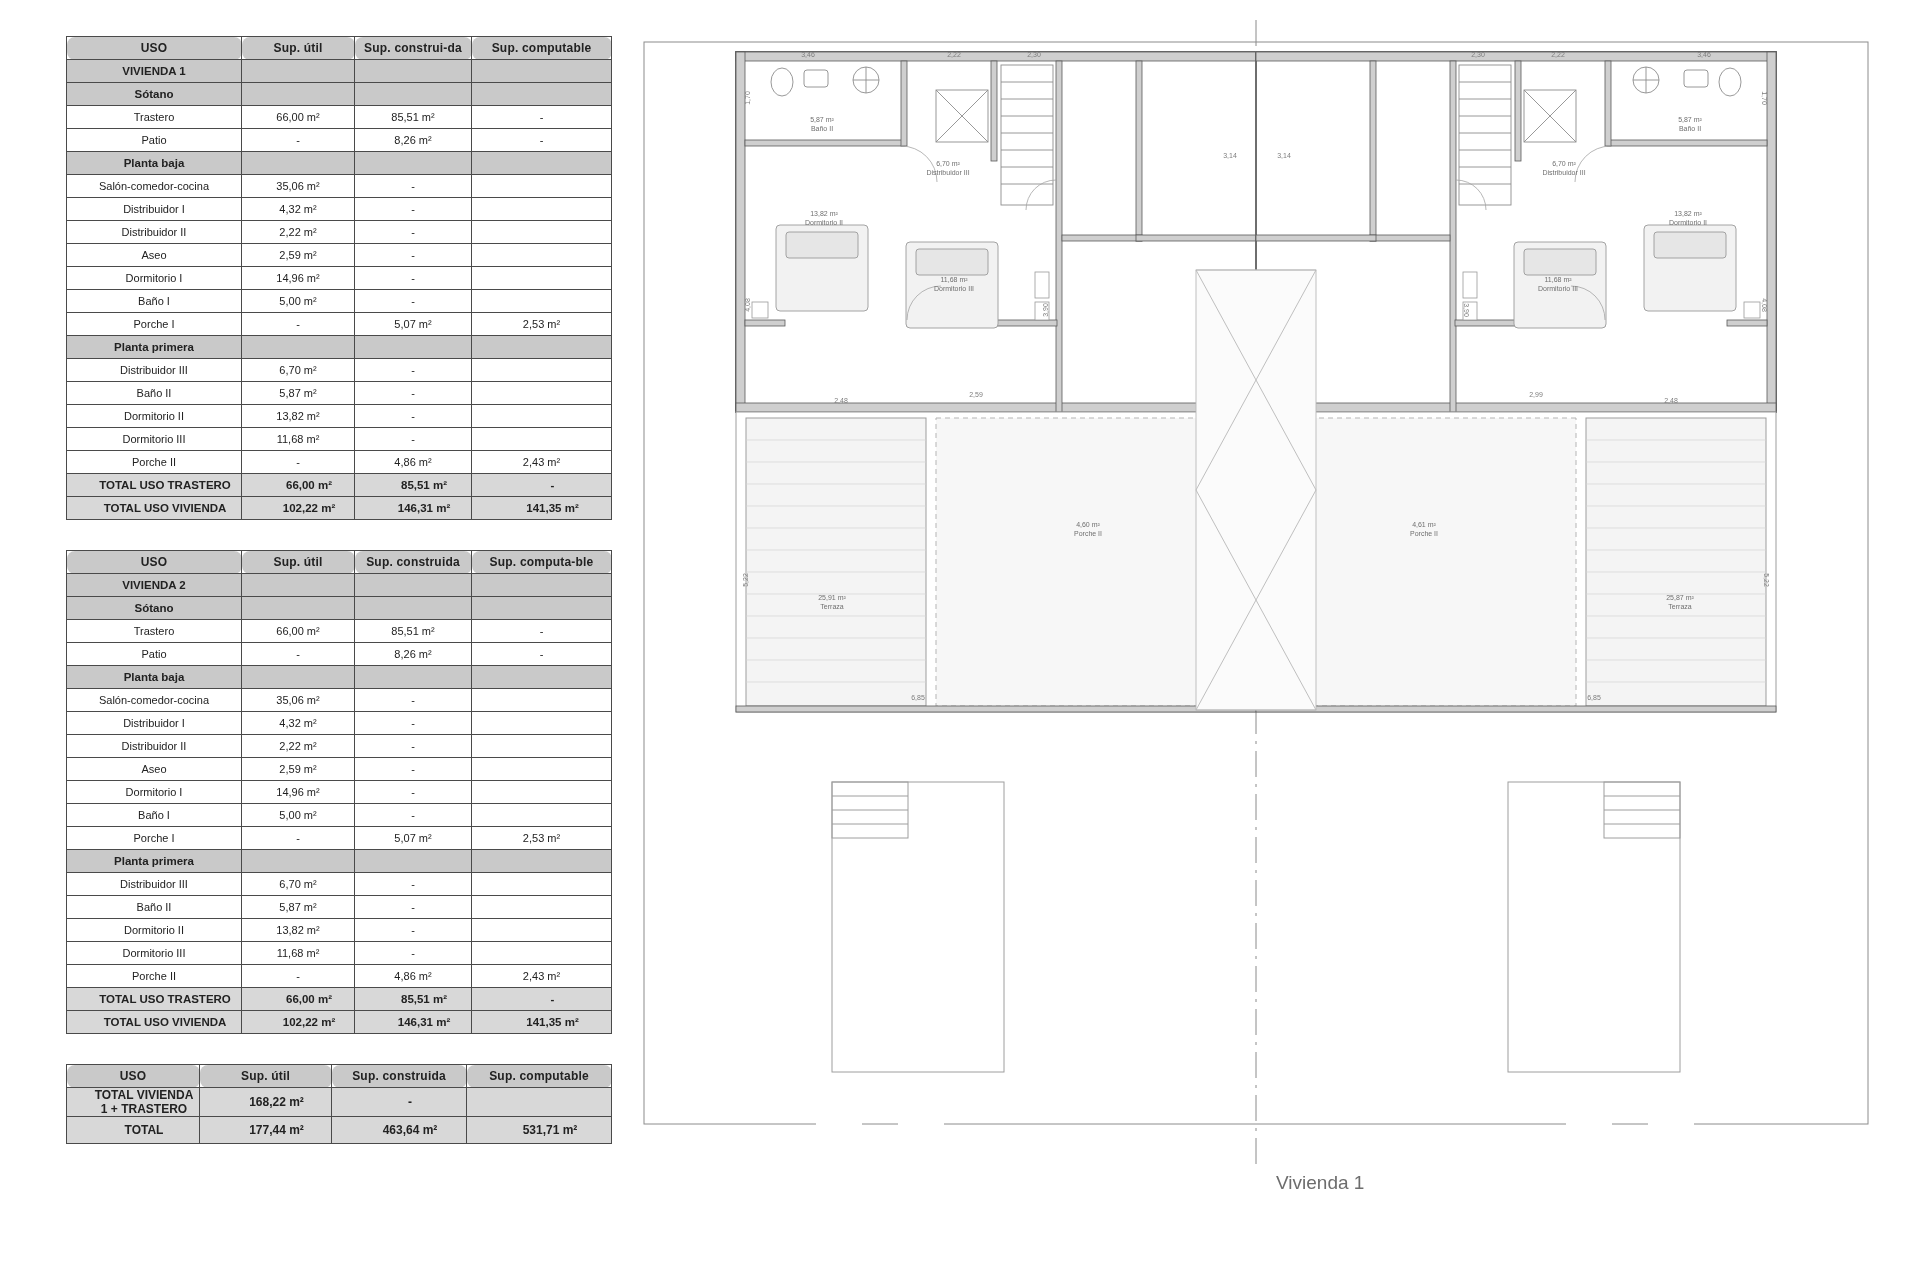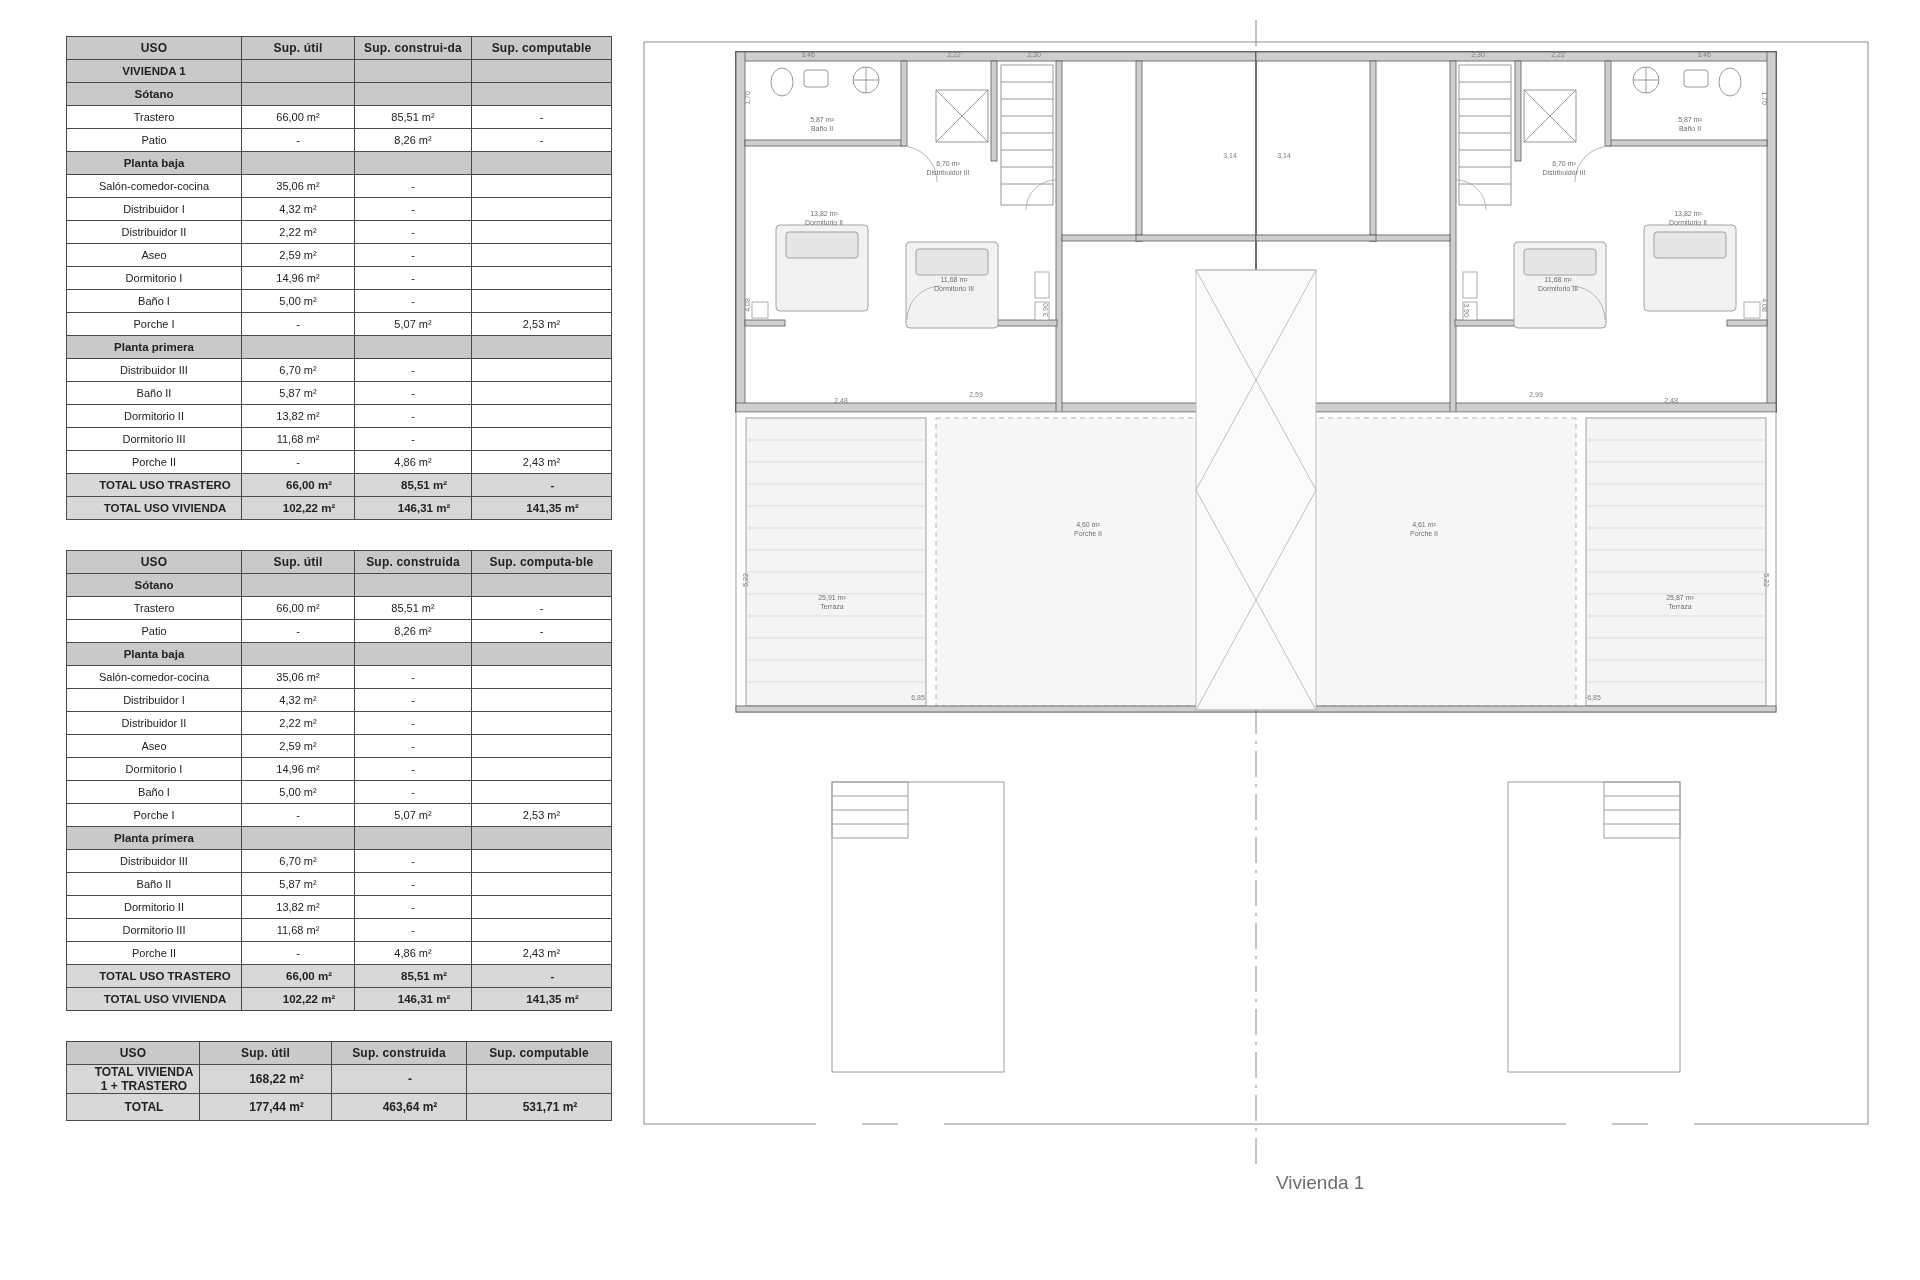--- a/index.html
+++ b/index.html
@@ -4,21 +4,21 @@
 <style>
   html,body{margin:0;padding:0;background:#ffffff;}
   body{width:1920px;height:1280px;font-family:"Liberation Sans",sans-serif;color:#1a1a1a;overflow:hidden;position:relative;}
   .page{position:absolute;inset:0;}
 
   
   .tables{position:absolute;left:66px;top:36px;width:545px;}
   table{border-collapse:collapse;width:545px;table-layout:fixed;}
   table + table{margin-top:30px;}
   th,td{border:1px solid #4a4a4a;height:22px;font-size:11px;text-align:center;vertical-align:middle;padding:0 2px;font-weight:normal;color:#222;}
-  th{background:#c9c9c9;font-weight:bold;font-size:12px;letter-spacing:.2px;}
+  th{background:#c9c9c9;font-weight:bold;font-size:12px;letter-spacing:.2px;border-radius:8px;}
   td.lbl{text-align:center;}
   tr.sec td{background:#c9c9c9;font-weight:bold;font-size:11.5px;}
   tr.tot td{background:#d8d8d8;font-weight:bold;font-size:11.5px;padding-left:24px;}
   col.c1{width:175px;}col.c2{width:113px;}col.c3{width:117px;}col.c4{width:140px;}
   .t3 col.c1{width:133px;}.t3 col.c2{width:132px;}.t3 col.c3{width:135px;}.t3 col.c4{width:145px;}
   .t3 td{height:26px;}
   .t3 tr.tot td{font-size:12px;}
 
   
   .plan{position:absolute;left:636px;top:20px;width:1240px;height:1145px;}
@@ -181,20 +181,26 @@
         </colgroup>
       <thead>
         <tr>
           <th>USO</th>
           <th>Sup. útil</th>
           <th>Sup. construida</th>
           <th>Sup. computa-ble</th>
         </tr>
       </thead>
       <tbody>
+        <tr class="sec">
+            <td class="lbl">VIVIENDA 2</td>
+            <td></td>
+            <td></td>
+            <td></td>
+          </tr>
         <tr class="sec">
             <td class="lbl">Sótano</td>
             <td></td>
             <td></td>
             <td></td>
           </tr>
         <tr>
             <td class="lbl">Trastero</td>
             <td>66,00 m²</td>
             <td>85,51 m²</td>

